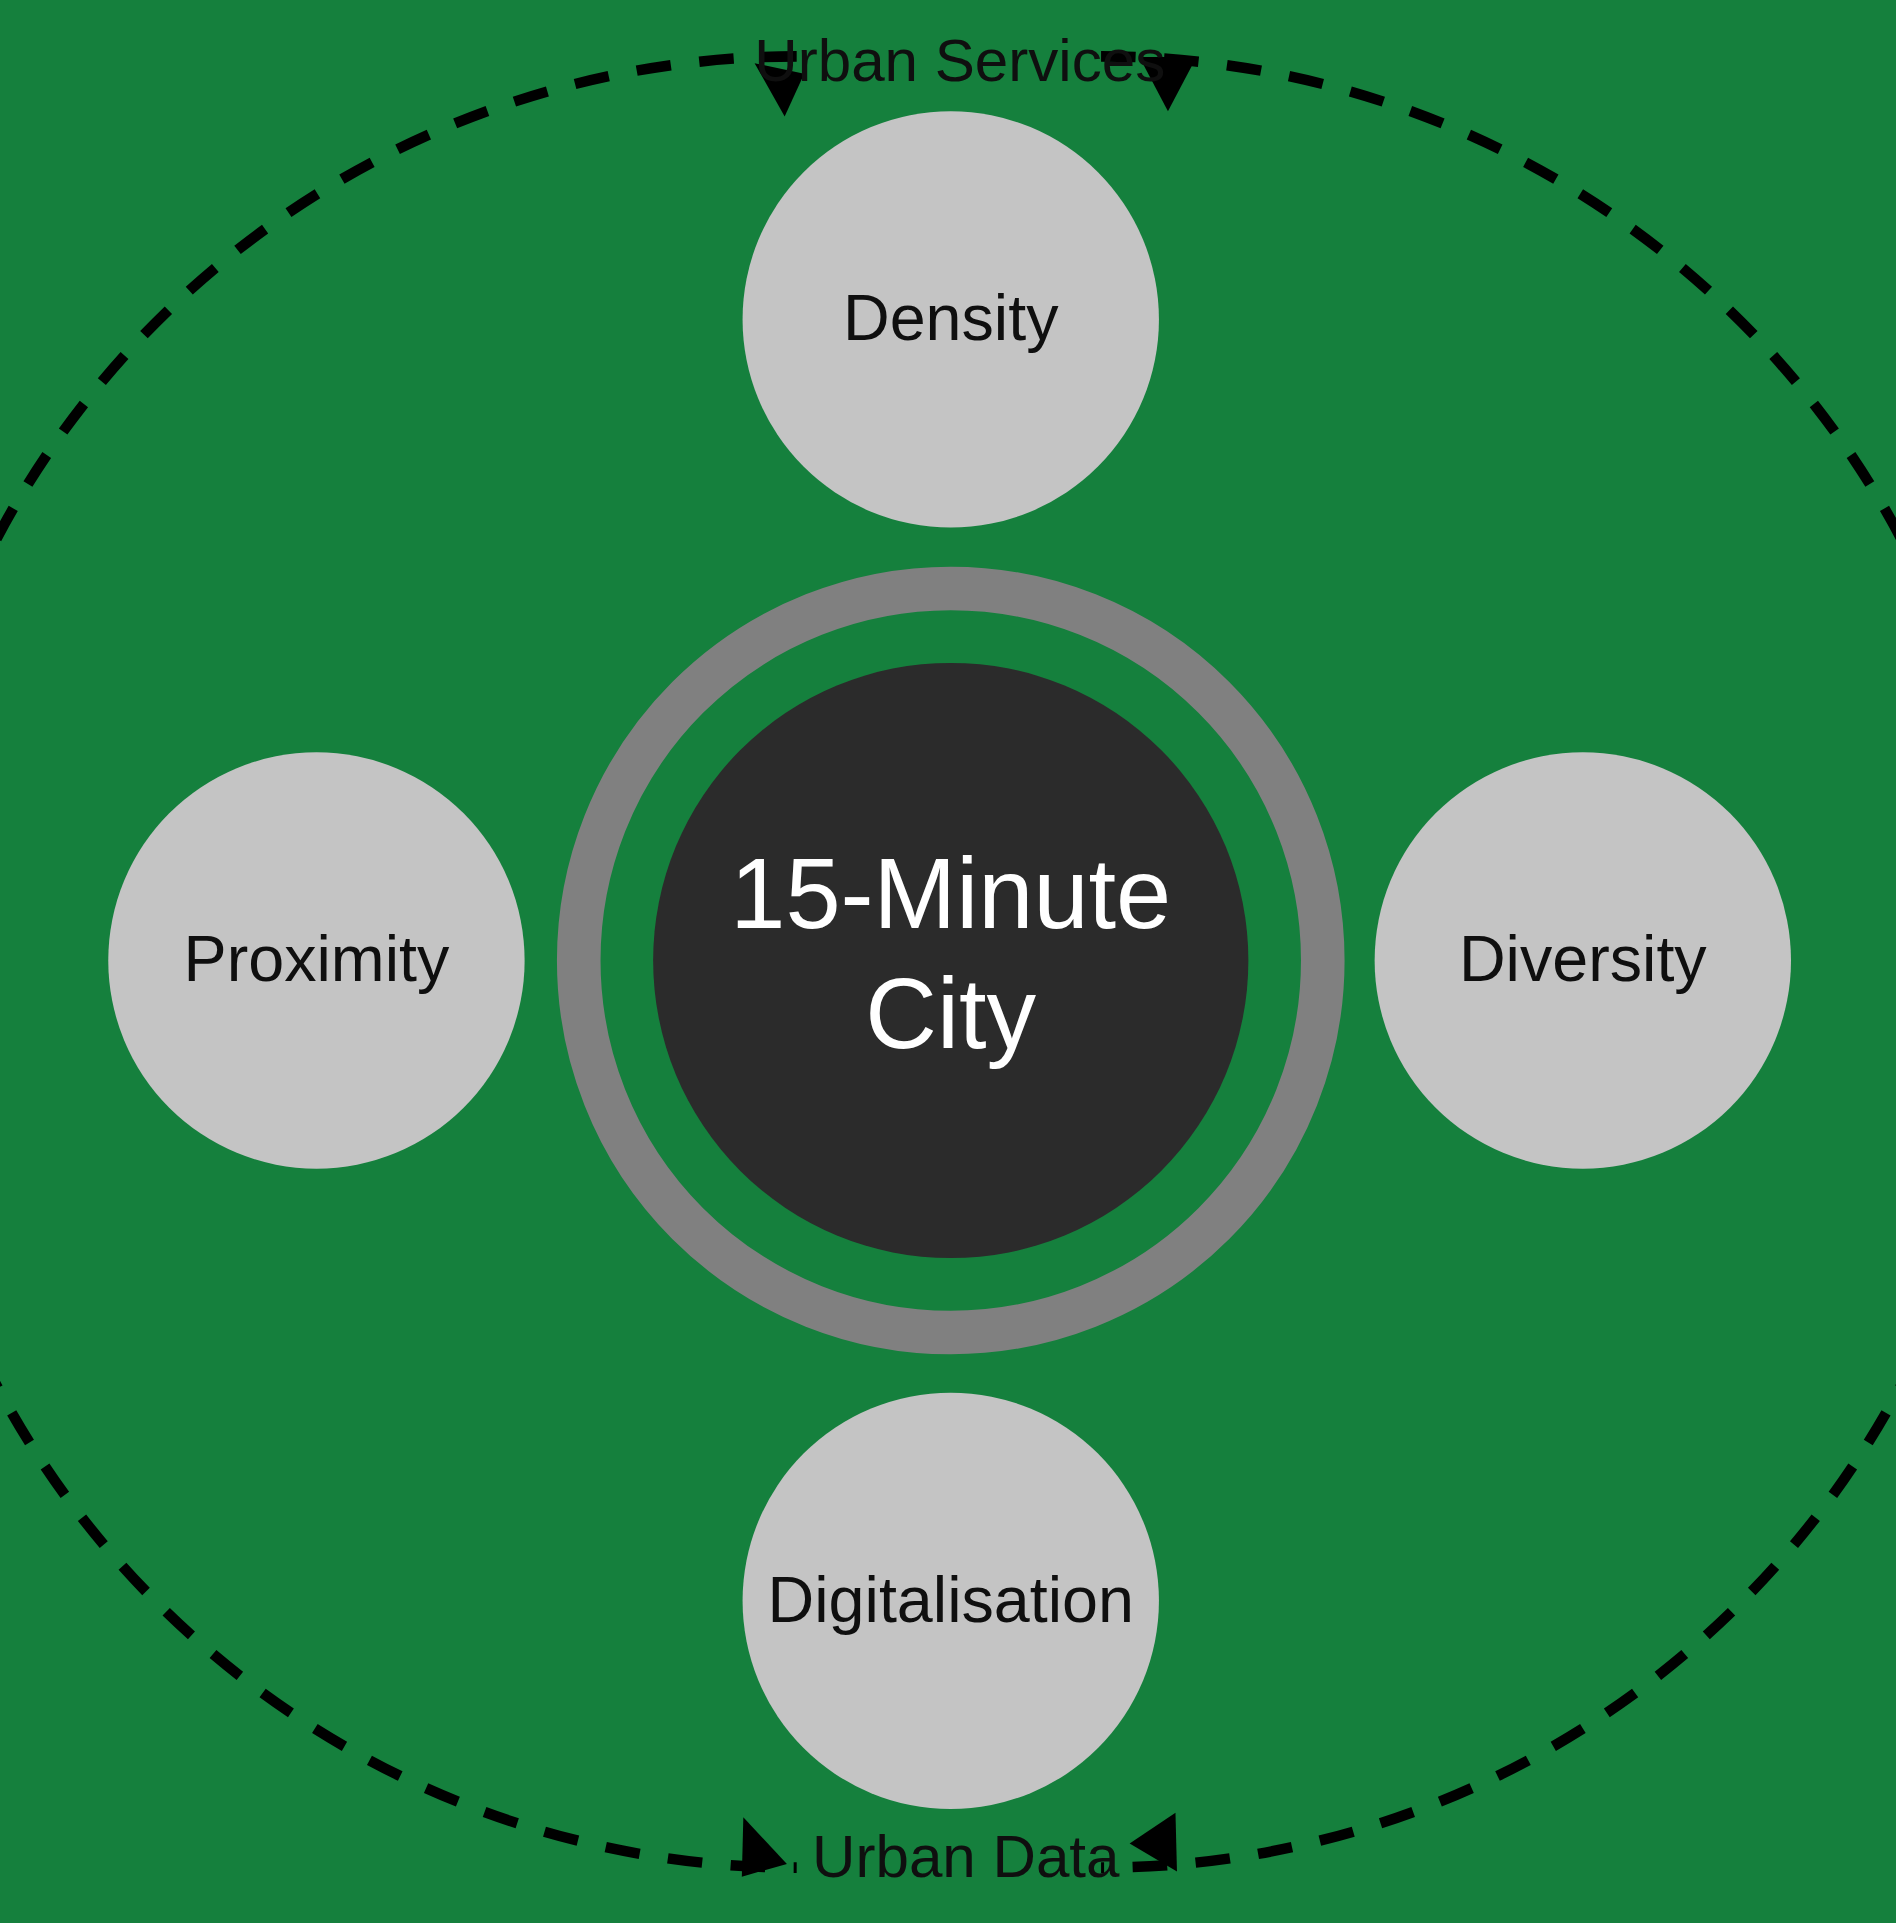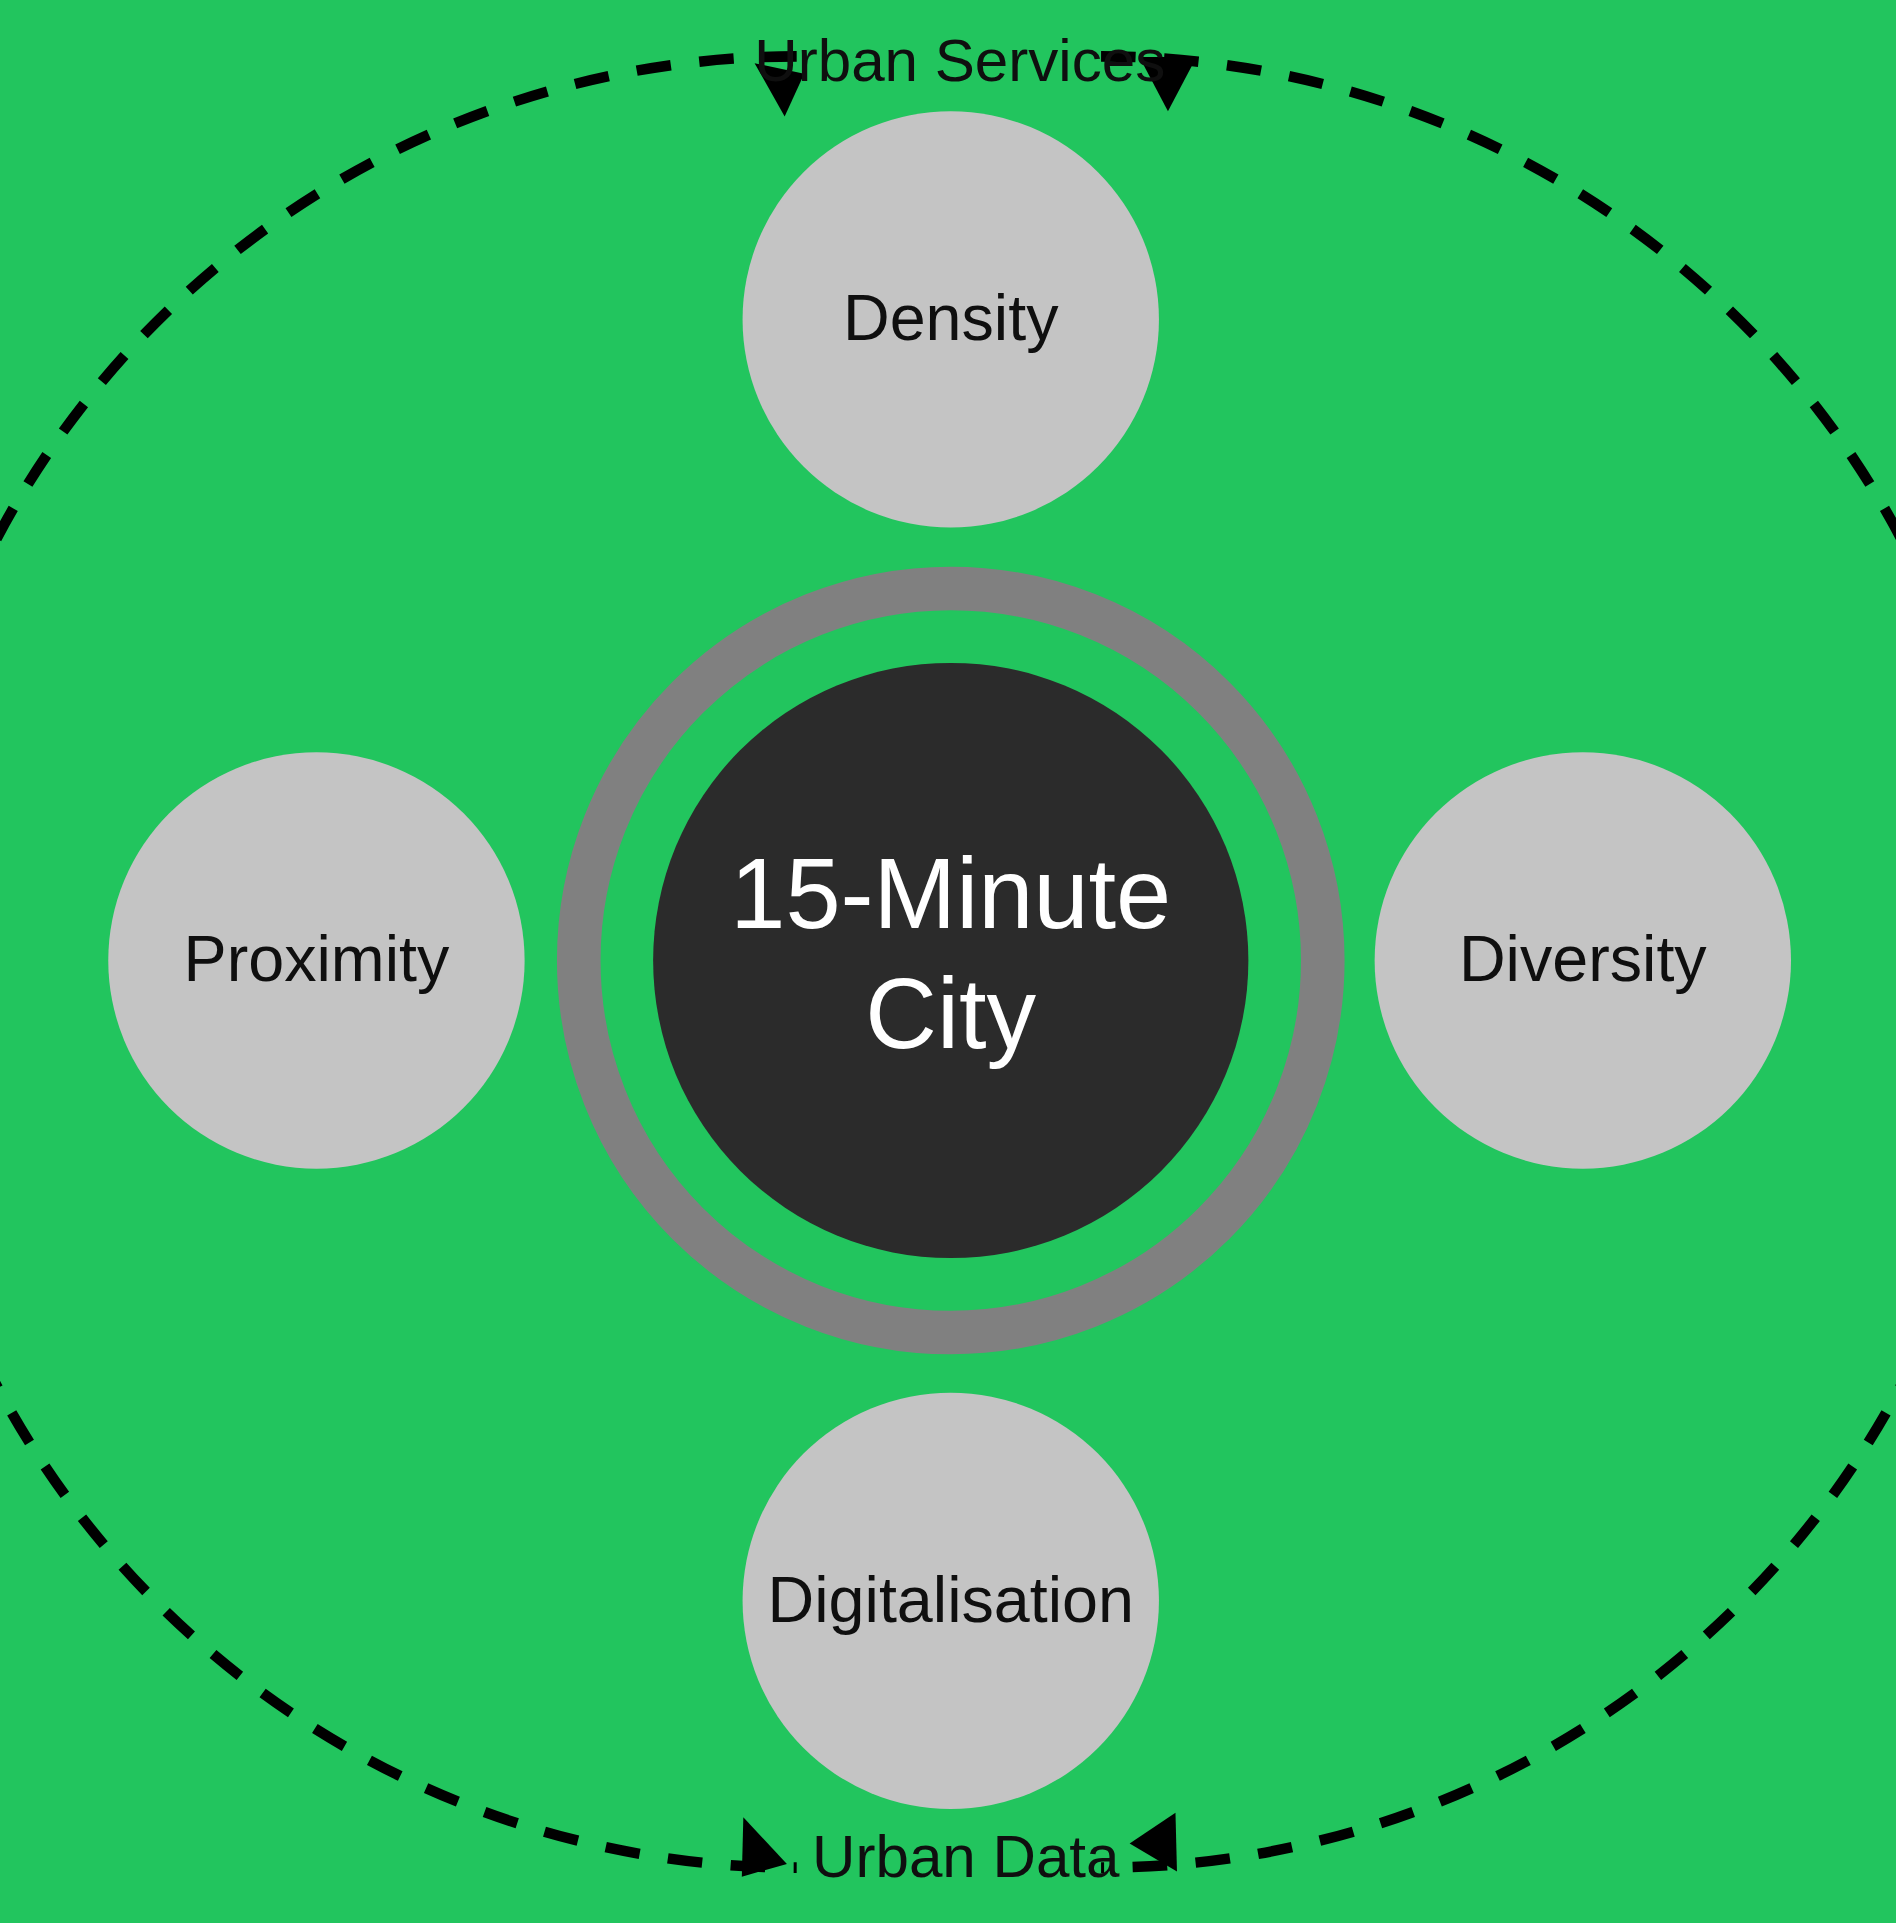--- a/index.html
+++ b/index.html
@@ -11,21 +11,21 @@
   body {
     width: 1897px;
     height: 1924px;
     overflow: hidden;
     font-family: "Liberation Sans", sans-serif;
   }
   #diagram-root {
     position: relative;
     width: 1897px;
     height: 1924px;
-    background: #22c55e;
+    background: #15803d;
   }
   #diagram-svg {
     position: absolute;
     top: 0;
     left: 0;
     width: 1897px;
     height: 1924px;
     display: block;
   }
   .node-label {

